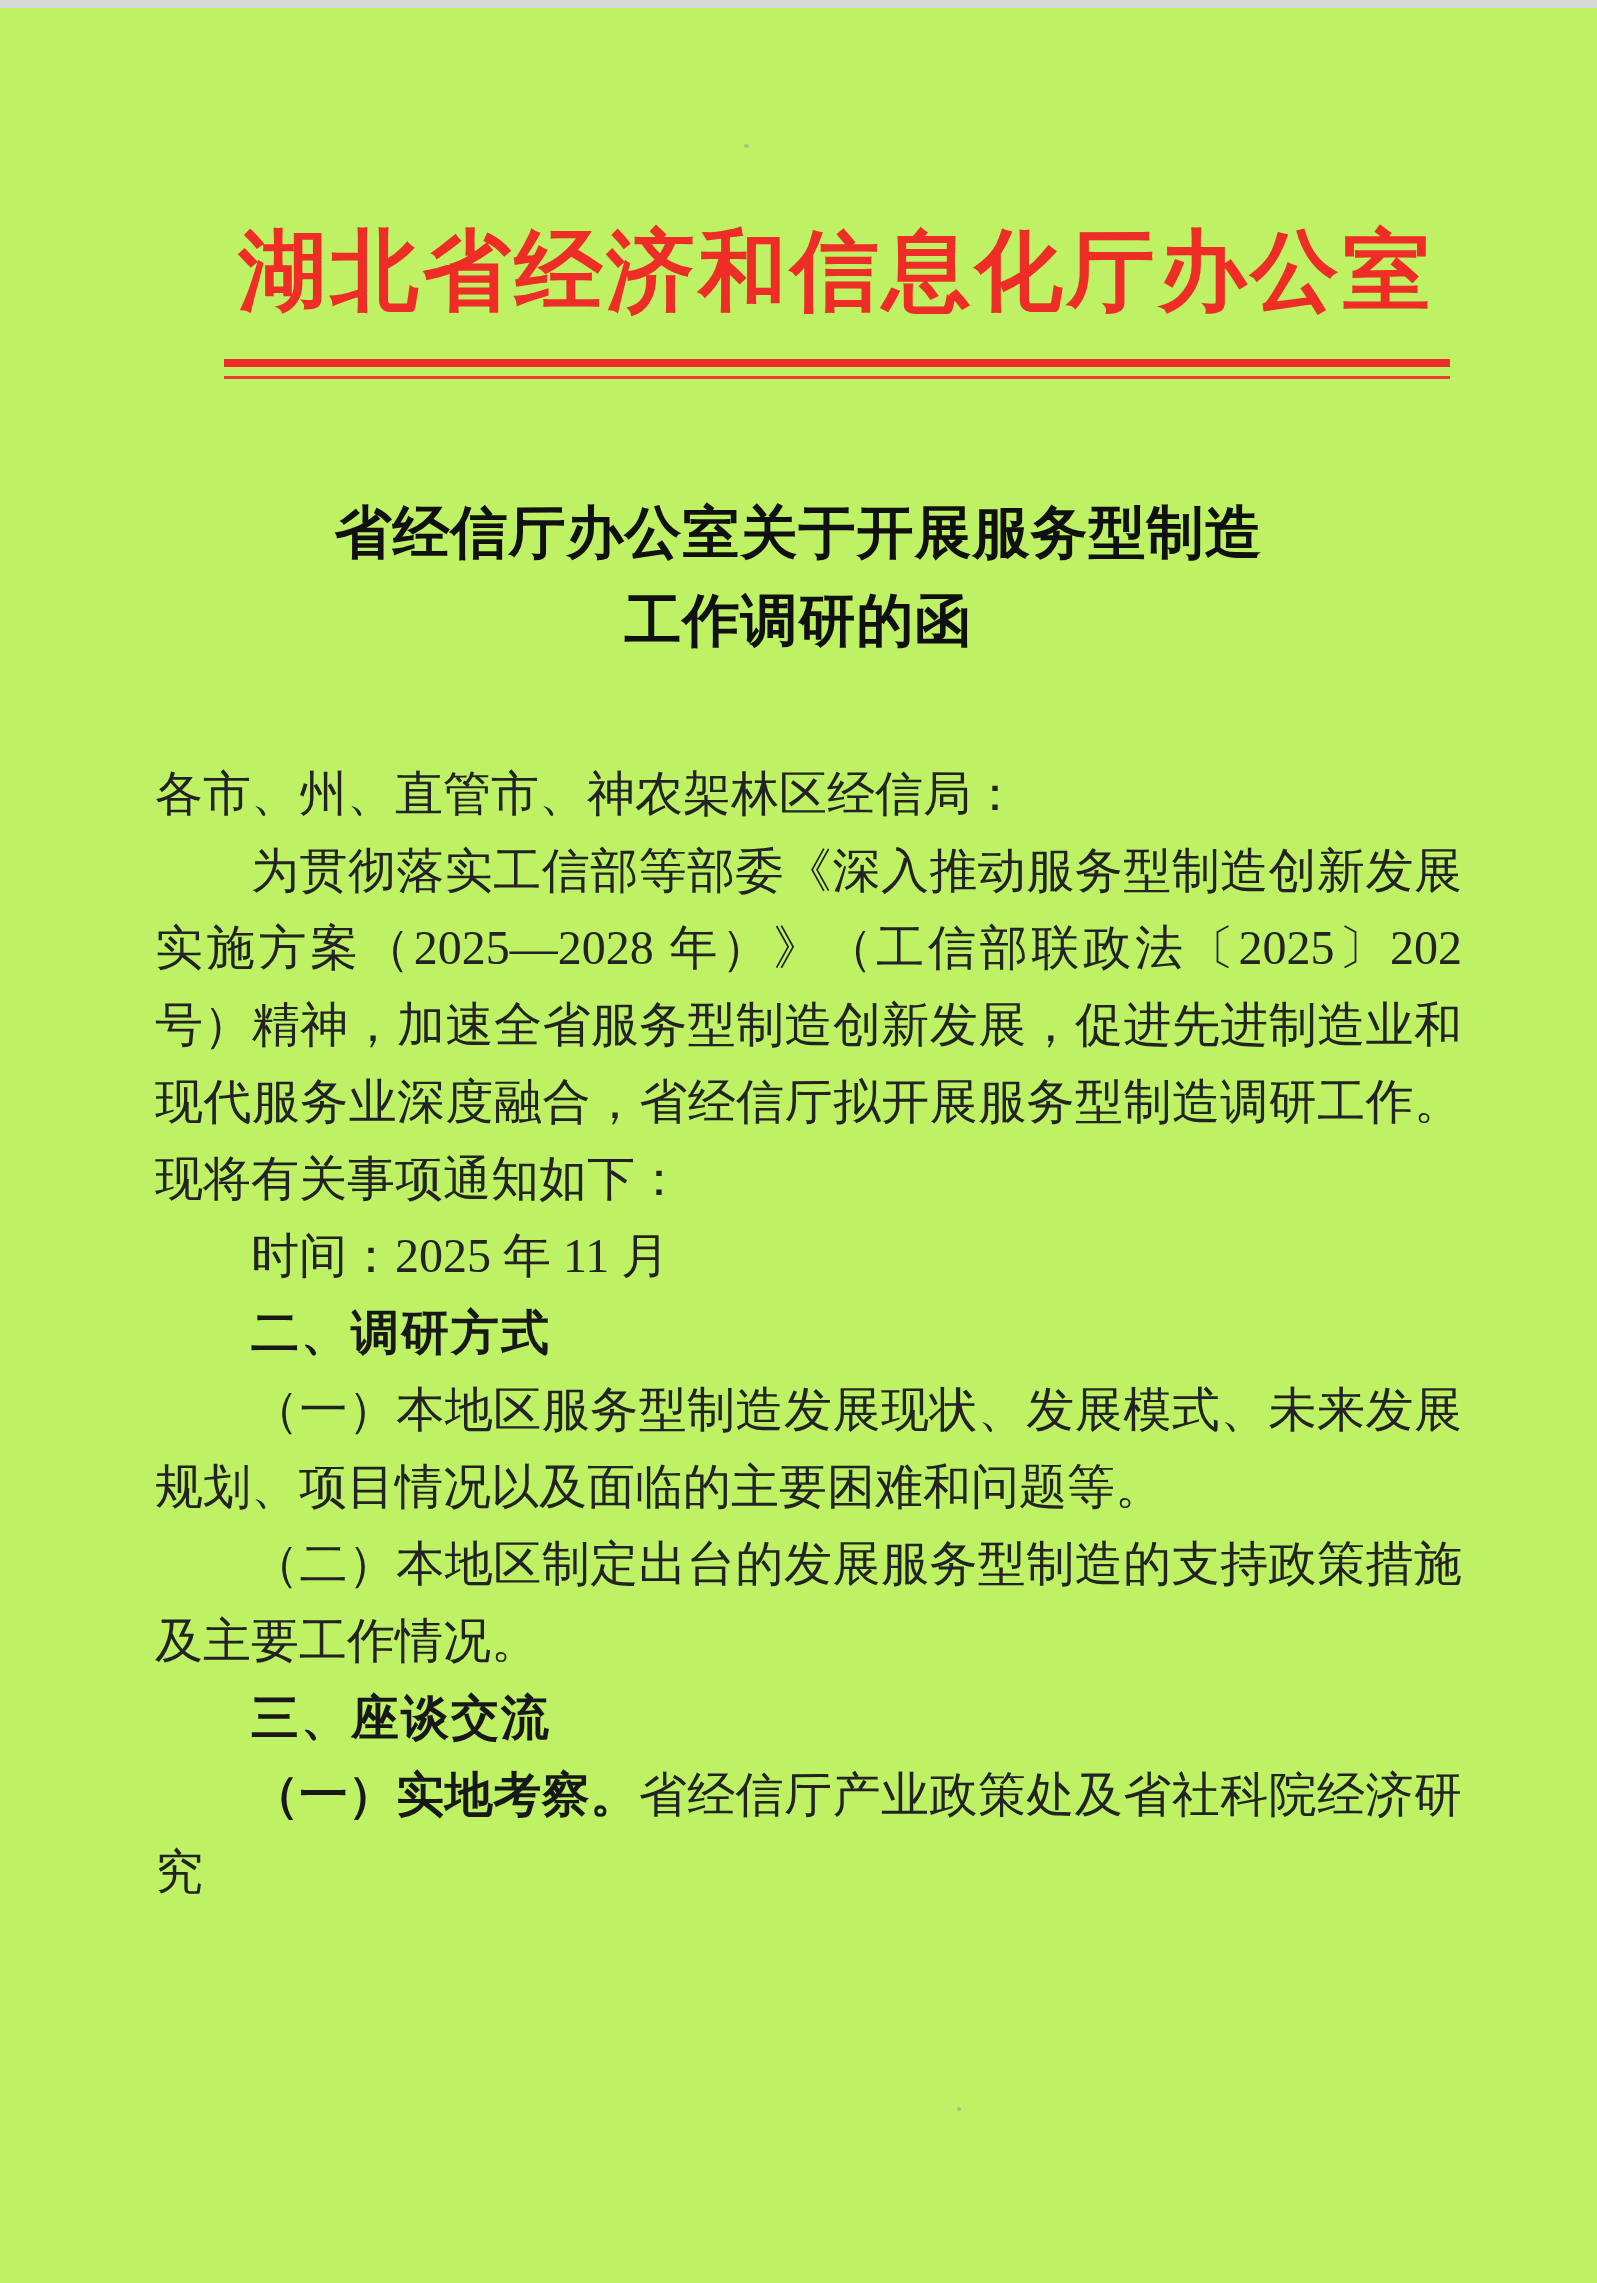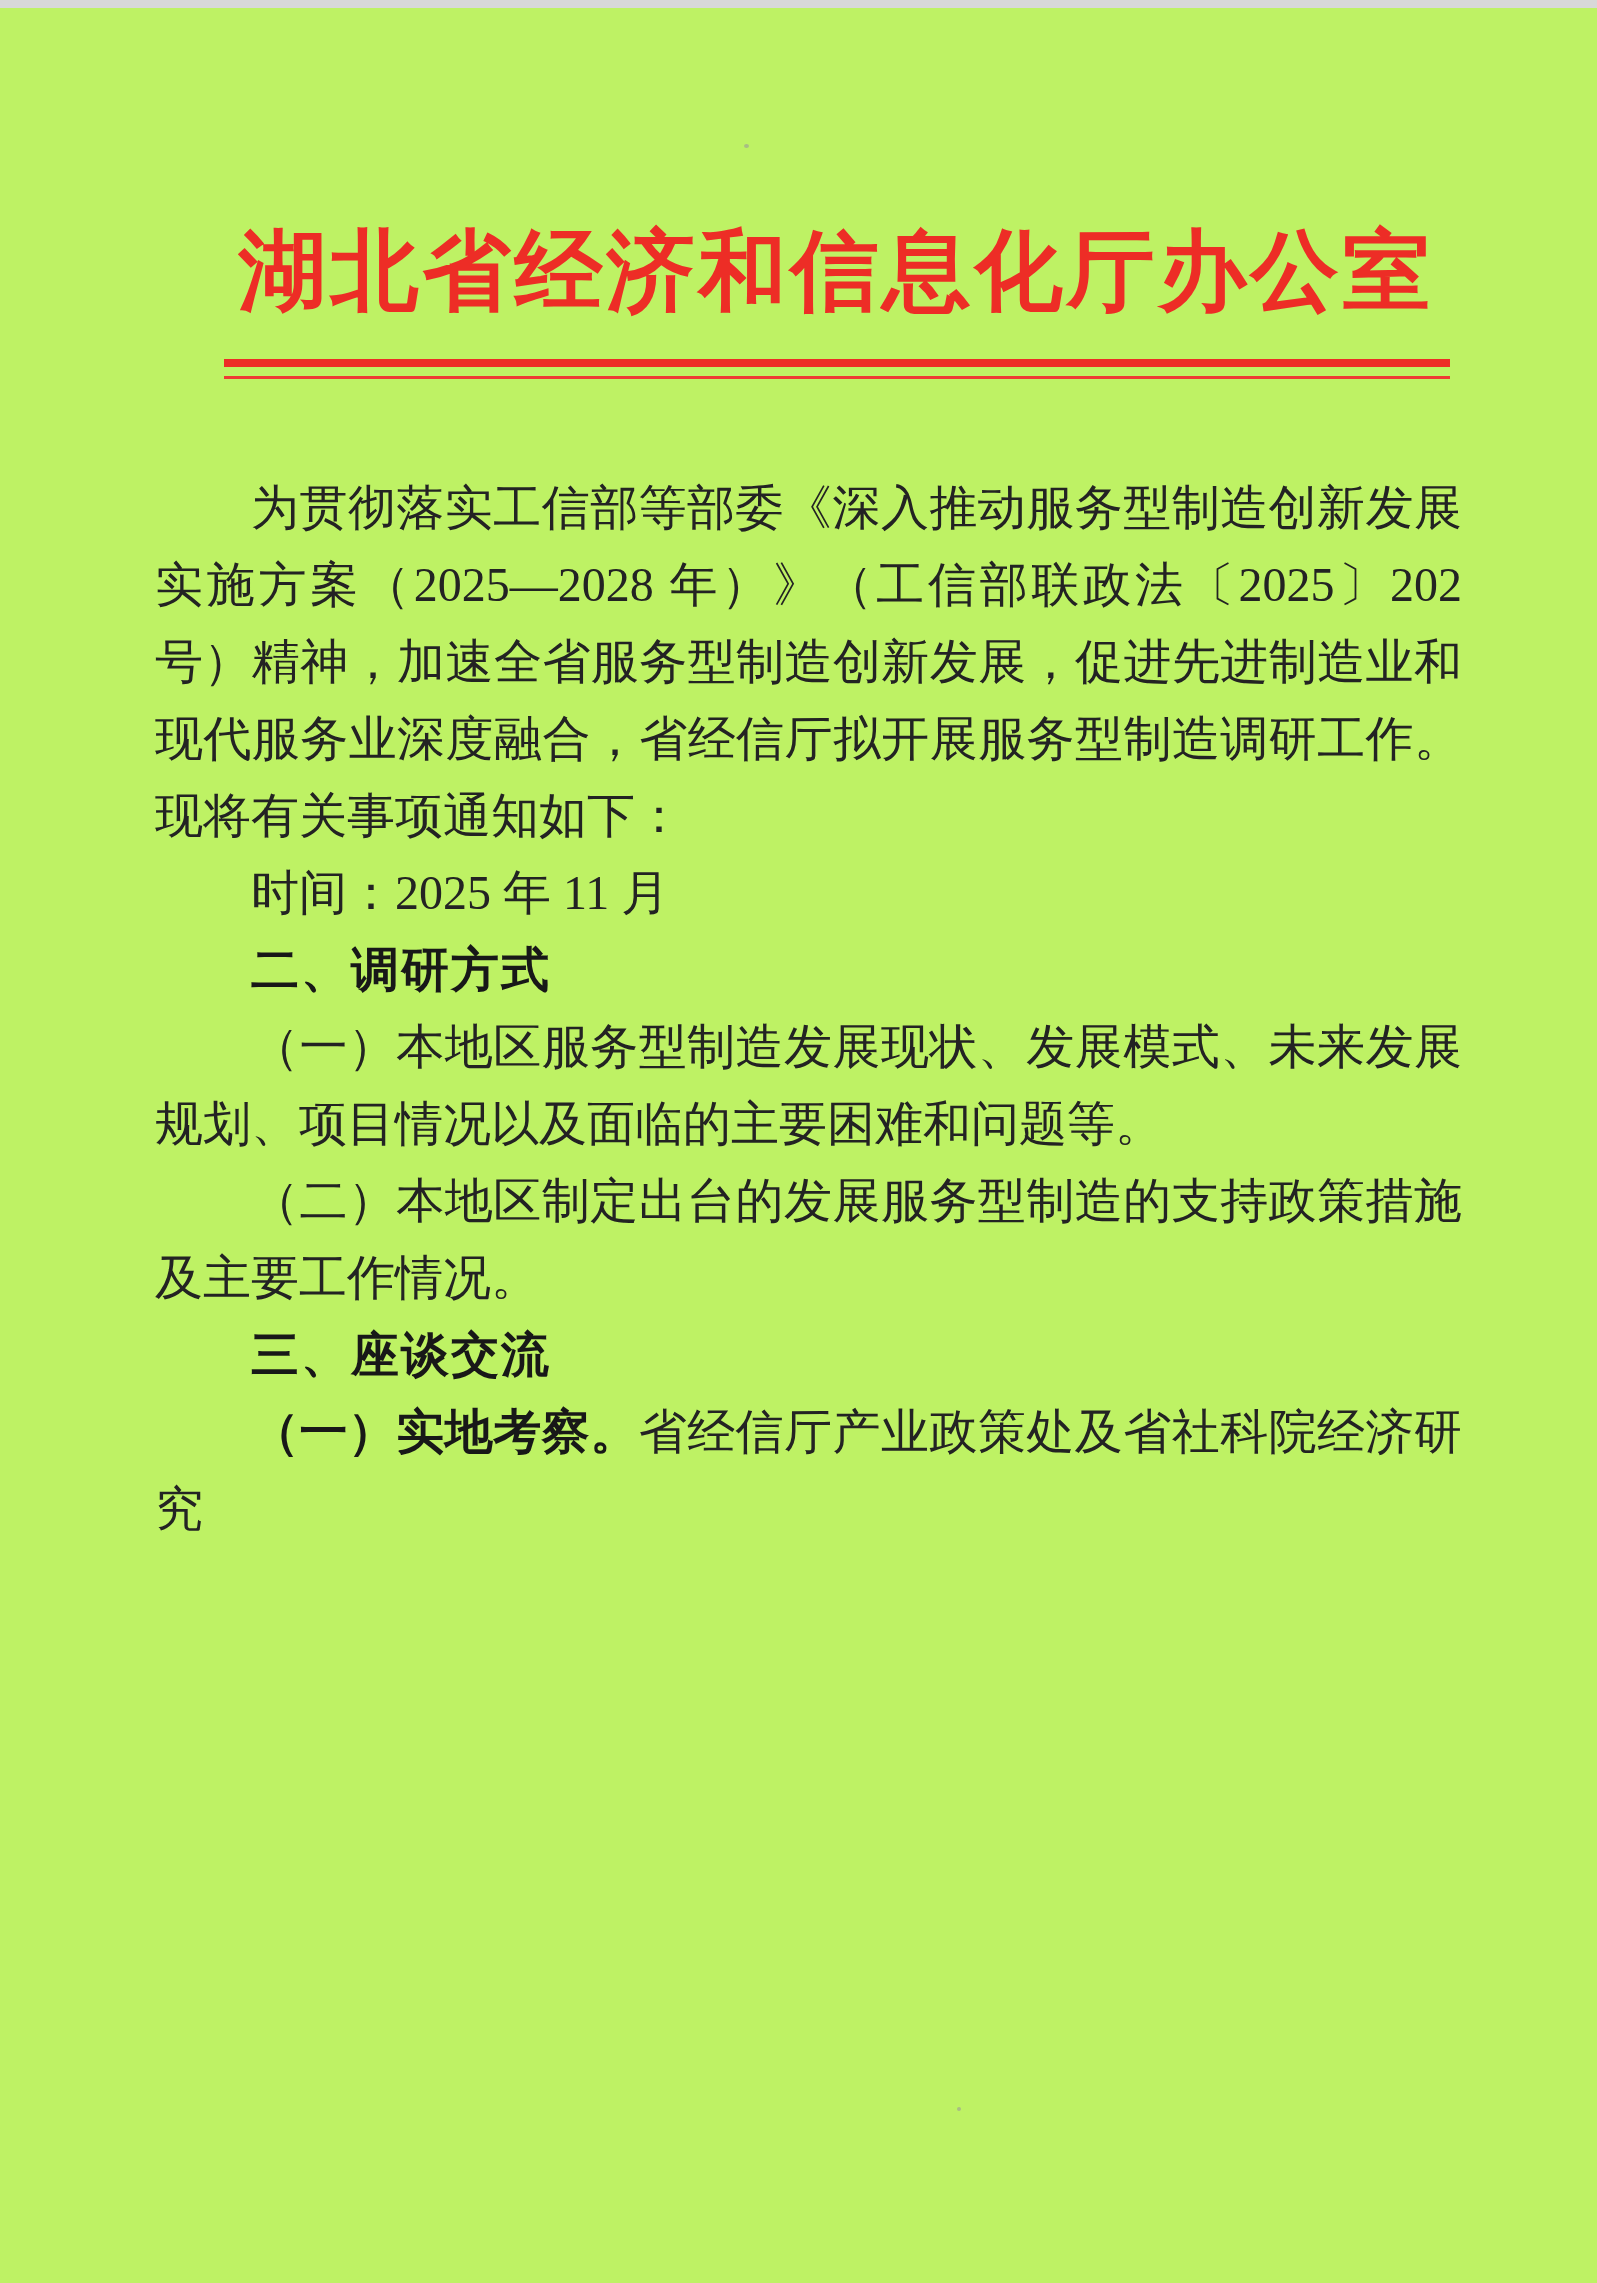--- a/index.html
+++ b/index.html
@@ -93,22 +93,27 @@
 
   <div class="letterhead">
     <div class="org-name">湖北省经济和信息化厅办公室</div>
   </div>
 
   <div class="rule-wrap">
     <div class="rule-thick"></div>
     <div class="rule-thin"></div>
   </div>
 
+  <div class="doc-title">
+    <div>省经信厅办公室关于开展服务型制造</div>
+    <div>工作调研的函</div>
+  </div>
 
   <div class="doc-body">
+    <p class="salutation">各市、州、直管市、神农架林区经信局：</p>
 
     <p class="para">为贯彻落实工信部等部委《深入推动服务型制造创新发展实施方案（2025—2028 年）》（工信部联政法〔2025〕202 号）精神，加速全省服务型制造创新发展，促进先进制造业和现代服务业深度融合，省经信厅拟开展服务型制造调研工作。现将有关事项通知如下：</p>
 
 
     <p class="para">时间：2025 年 11 月</p>
 
     <p class="heading">二、调研方式</p>
 
     <p class="para">（一）本地区服务型制造发展现状、发展模式、未来发展规划、项目情况以及面临的主要困难和问题等。</p>
 

